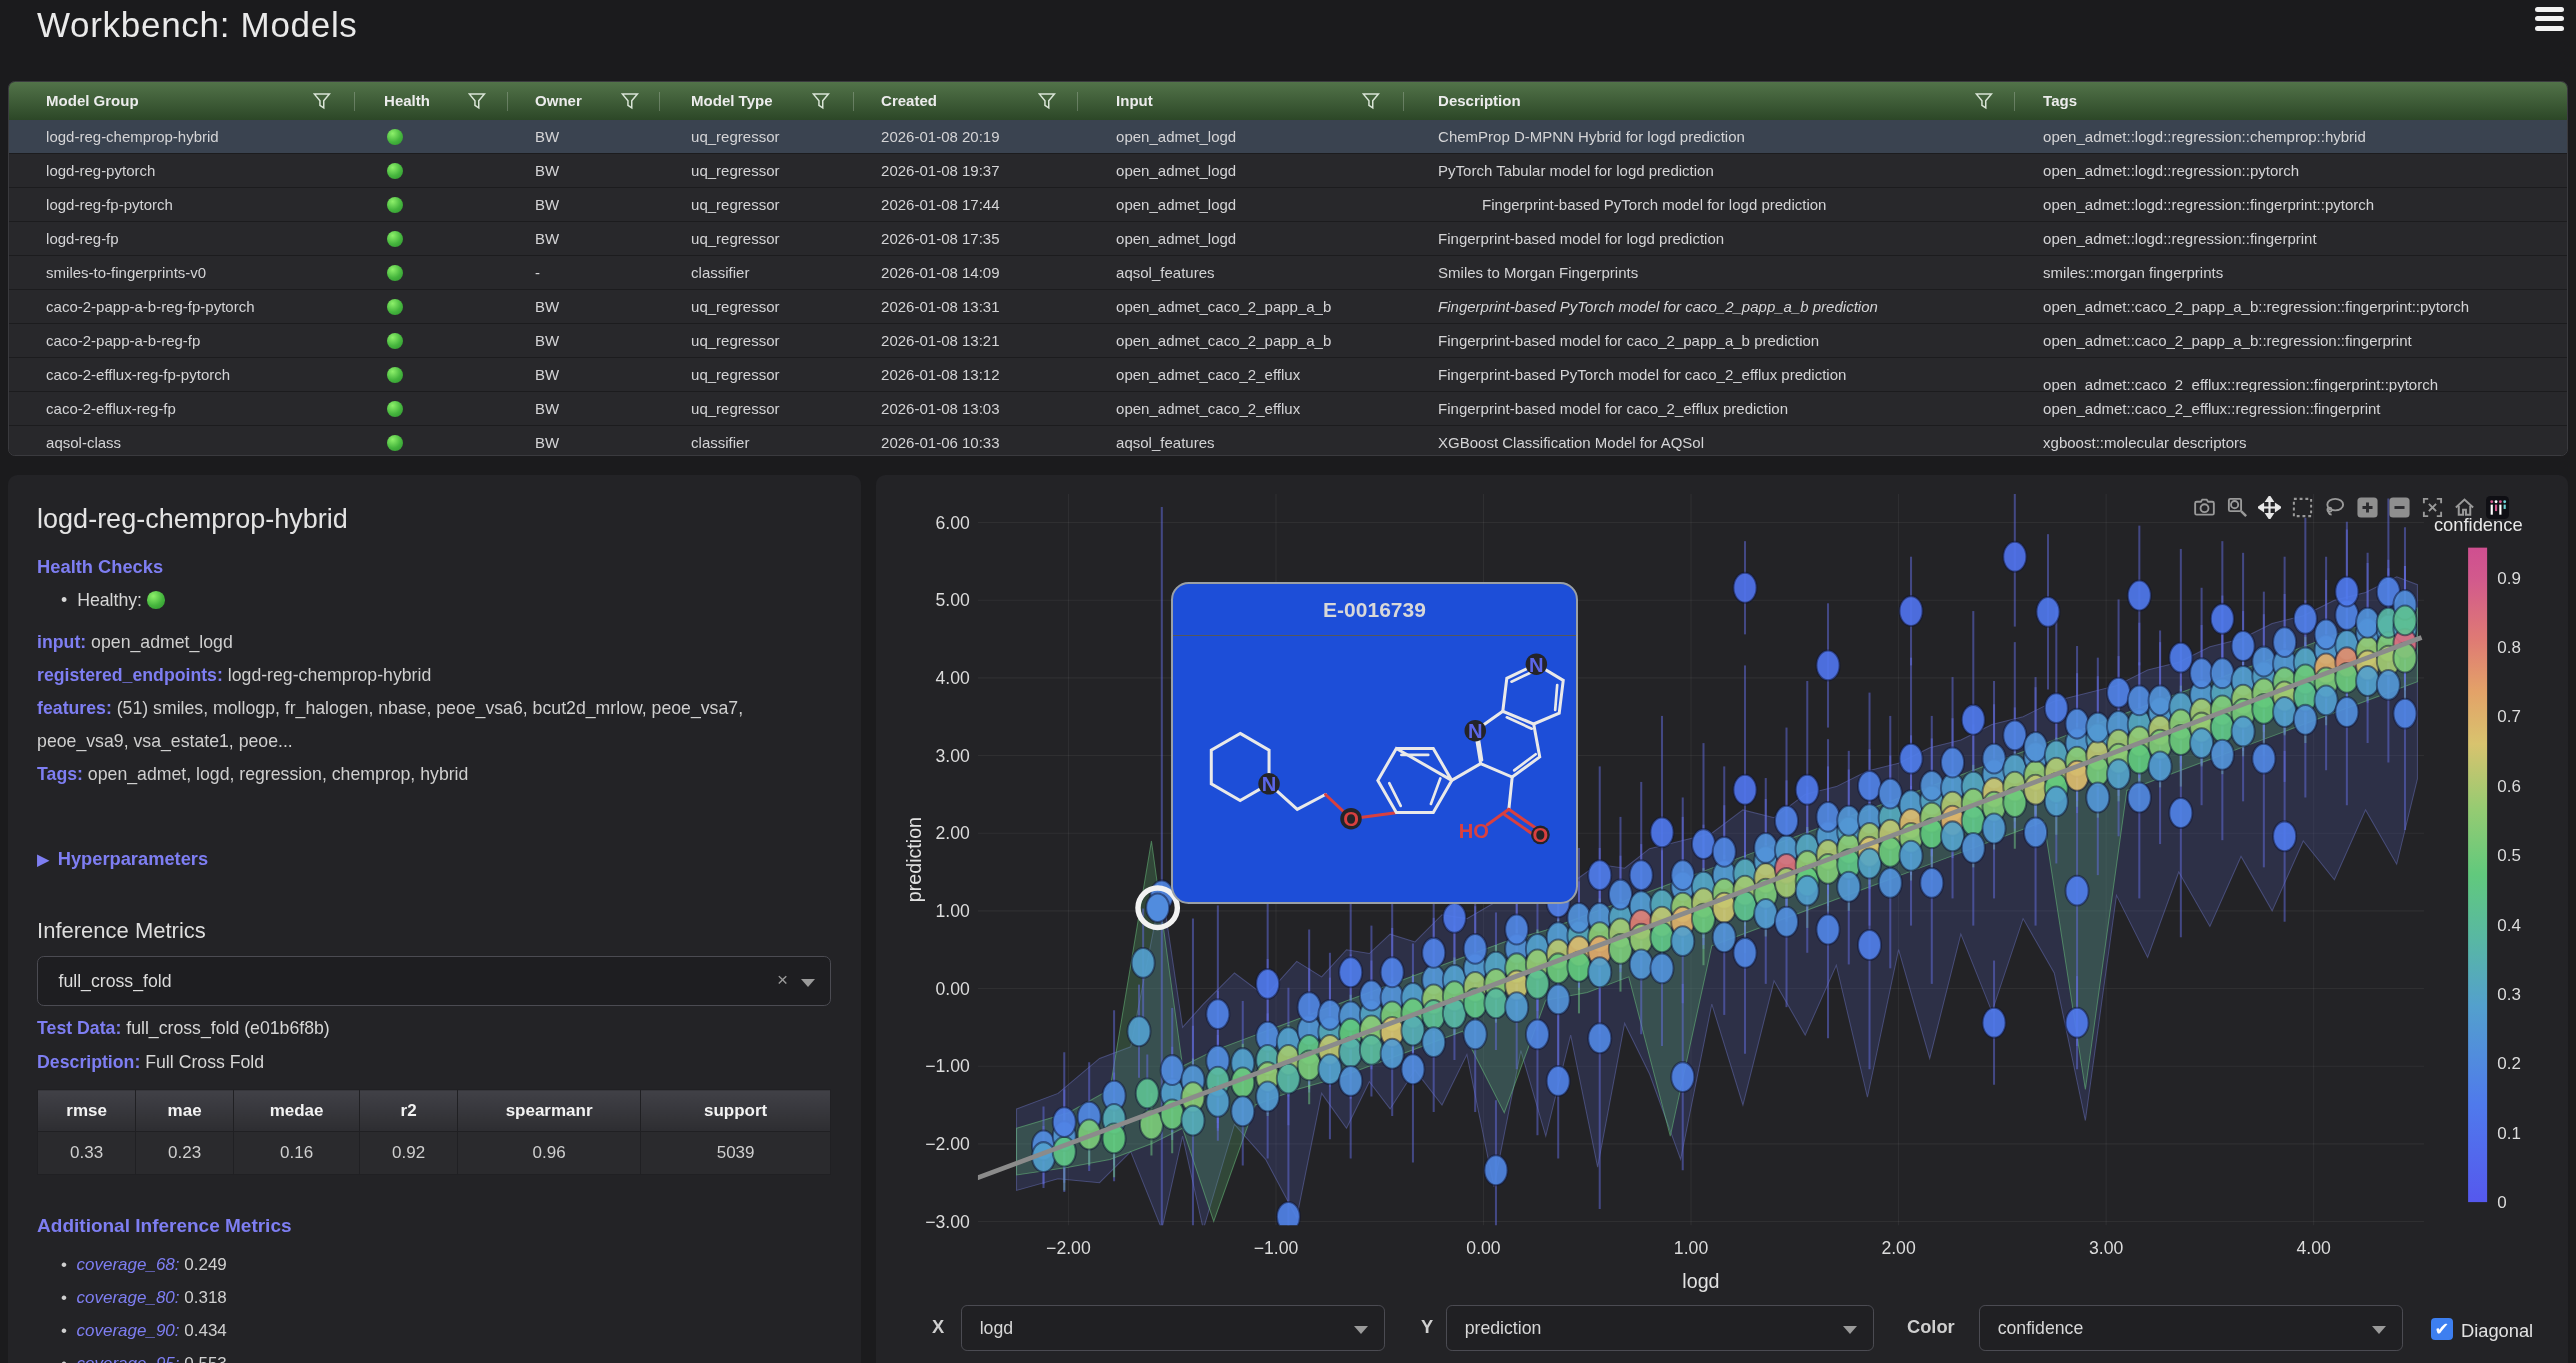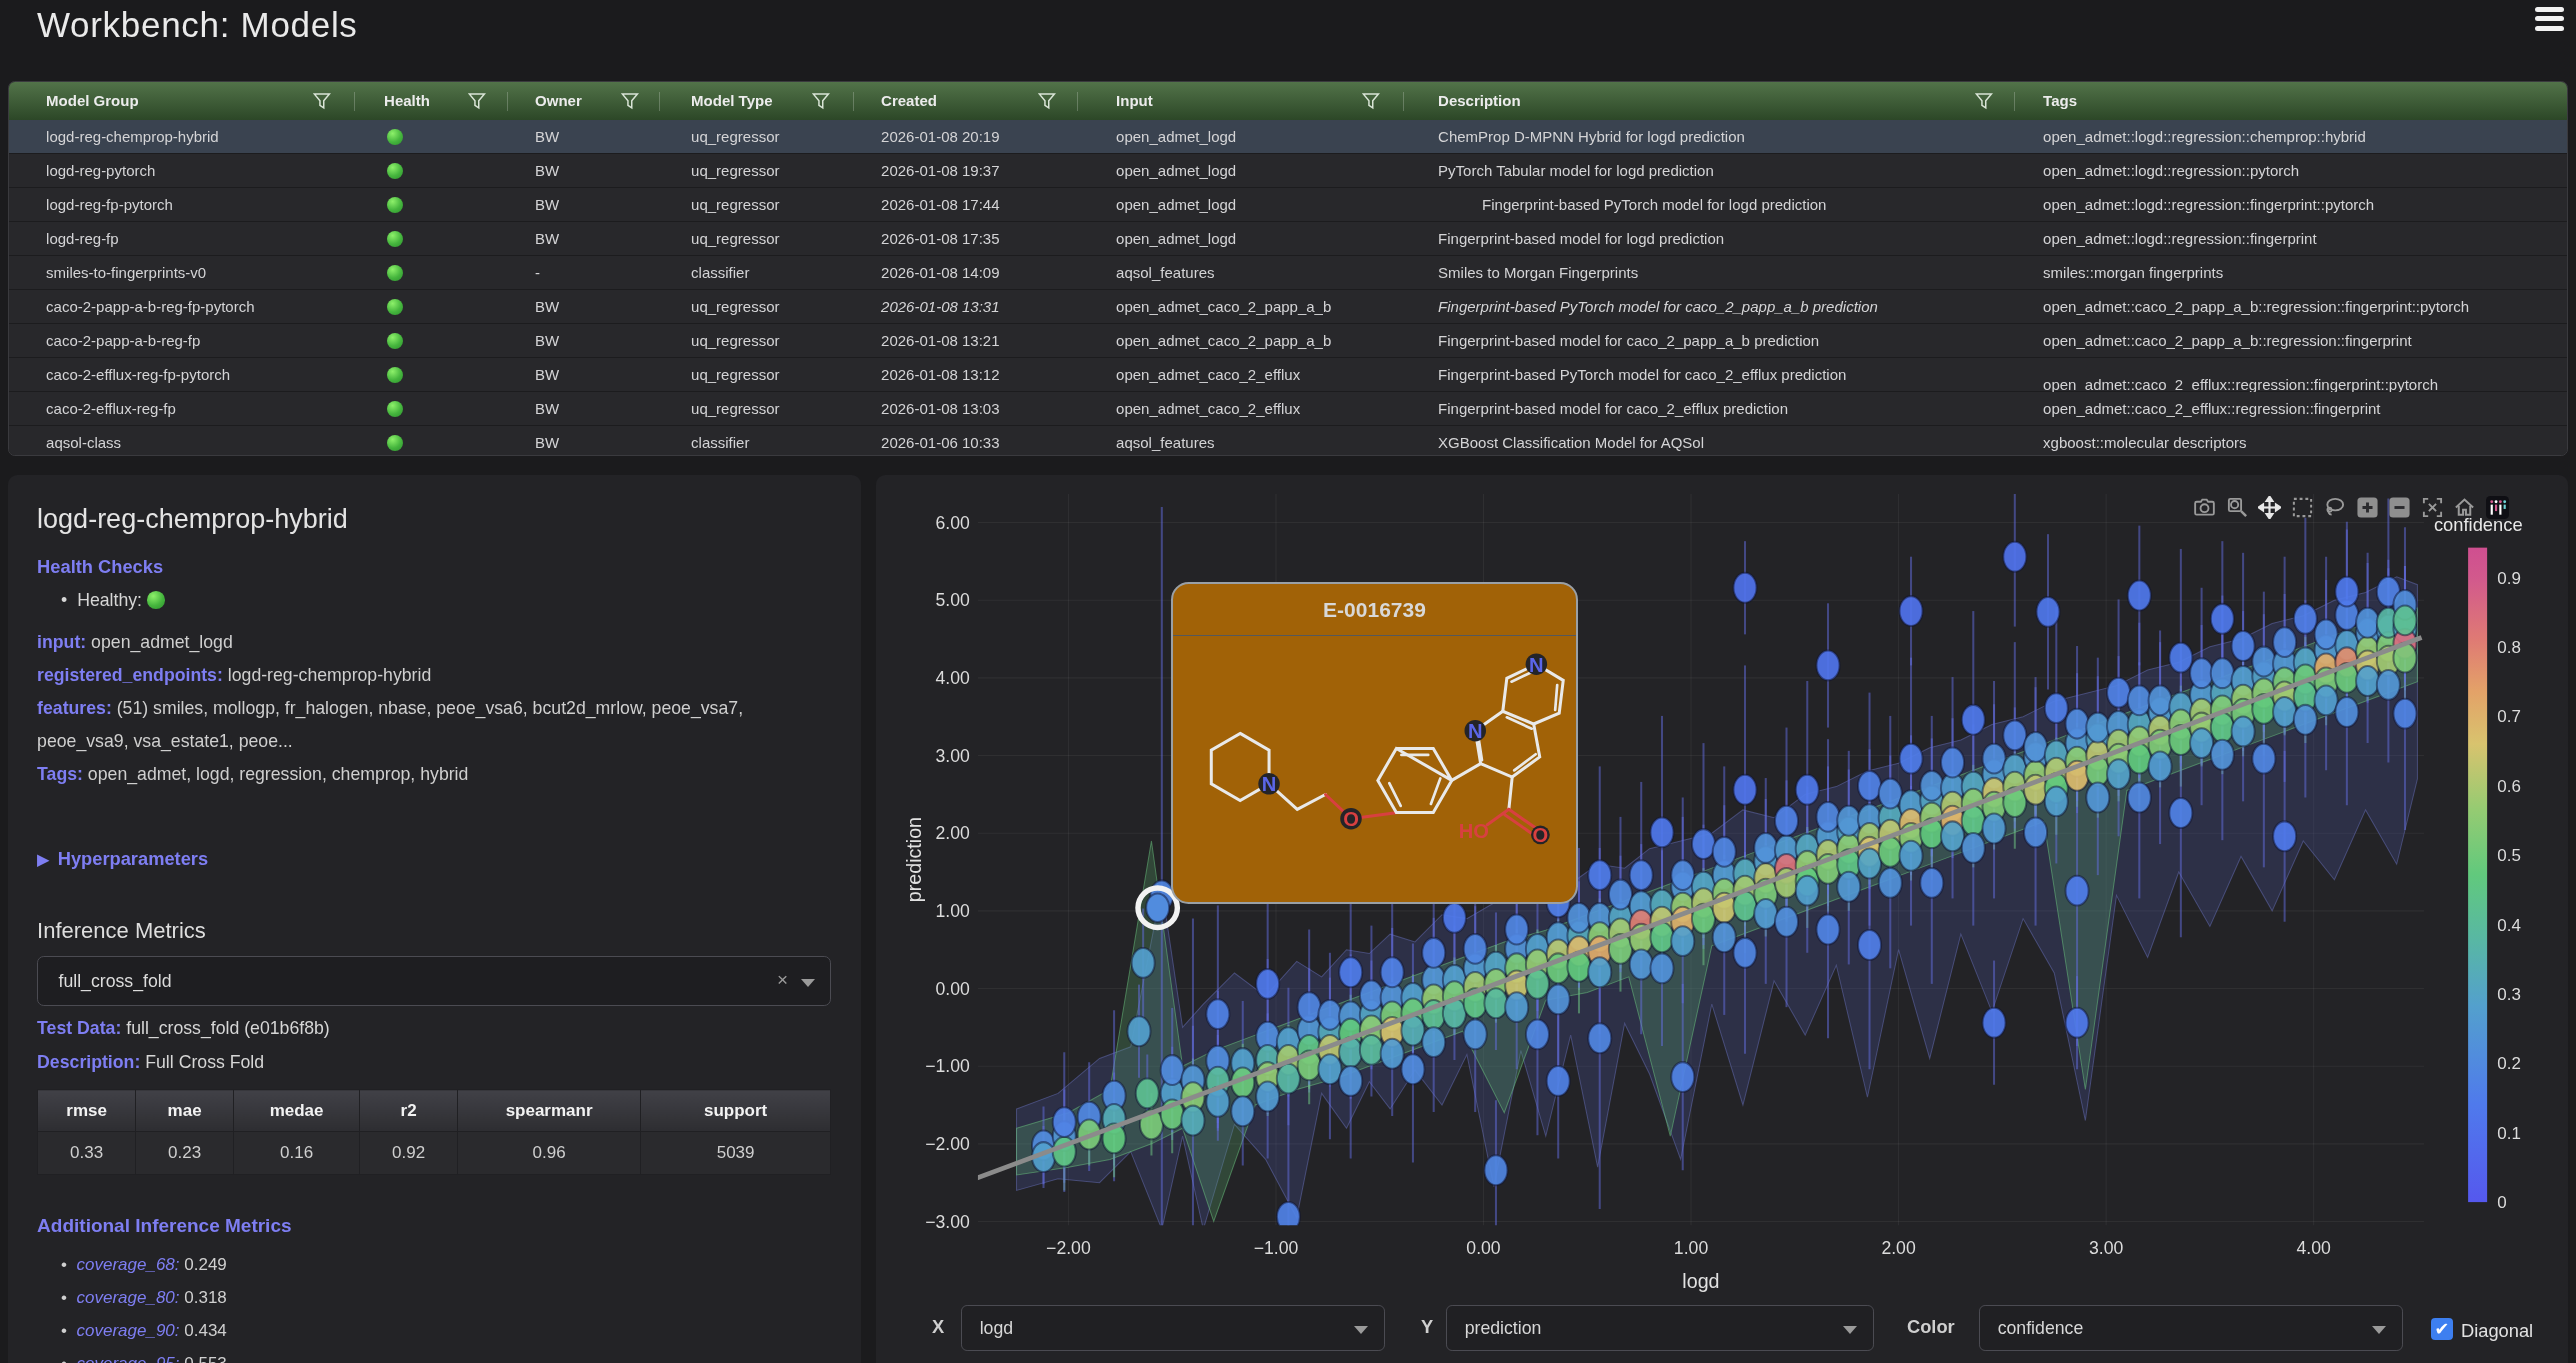--- a/index.html
+++ b/index.html
@@ -63,21 +63,21 @@
   #addl-heading { left:29px; top:740px; font-size:19px; }
   #addl-list { left:53px; top:773px; font-size:17px; line-height:33px; color:#cfcfcf; }
   #addl-list .cov { color:#7e7ef2; font-style:italic; }
 
   
   #plot-toolbar { left:1317px; top:17.7px; height:30px; display:flex; gap:9.5px; align-items:center; }
   .tbicon { width:23px; height:23px; cursor:pointer; }
   #plot-svg-wrap { left:0; top:0; width:1692px; height:888px; }
 
   
-  #mol-tooltip { left:295px; top:107px; width:407px; height:322px; background:#a16207;
+  #mol-tooltip { left:295px; top:107px; width:407px; height:322px; background:#1d4ed8;
     border:2px solid #9aa0a6; border-radius:17.7px; overflow:hidden; }
   #mol-tooltip .tt-title { height:52px; line-height:52px; text-align:center; font-size:21px;
     font-weight:700; color:#d8d8d8; border-bottom:1.4px solid #55585c; }
 
   
   .ctl-label { font-size:18.3px; color:#cfcfcf; font-weight:700; }
   .select { position:absolute; height:46px; border:1.4px solid #4b4b52; border-radius:6.1px;
     background:#202023; cursor:pointer; }
   .select .val { position:absolute; left:17.7px; top:11.5px; font-size:17.7px; color:#d8d8d8; }
   .select .caret { position:absolute; right:16.3px; top:19.7px; width:0; height:0;
@@ -184,21 +184,21 @@
         <span class="tcell" style="left: 872px;">2026-01-08 14:09</span>
         <span class="tcell" style="left: 1107px;">aqsol_features</span>
         <span class="tcell" style="left: 1429px;">Smiles to Morgan Fingerprints</span>
         <span class="tcell" style="left: 2034px;">smiles::morgan fingerprints</span>
       </div>
       <div class="trow">
         <span class="tcell" style="left: 37px;">caco-2-papp-a-b-reg-fp-pytorch</span>
         <span class="health-dot" style="left: 378px;"></span>
         <span class="tcell" style="left: 526px;">BW</span>
         <span class="tcell" style="left: 682px;">uq_regressor</span>
-        <span class="tcell" style="left: 872px; font-style: italic;">2026-01-08 13:31</span>
+        <span class="tcell" style="left: 872px;">2026-01-08 13:31</span>
         <span class="tcell" style="left: 1107px;">open_admet_caco_2_papp_a_b</span>
         <span class="tcell" style="left: 1429px; font-style: italic;">Fingerprint-based PyTorch model for caco_2_papp_a_b prediction</span>
         <span class="tcell" style="left: 2034px;">open_admet::caco_2_papp_a_b::regression::fingerprint::pytorch</span>
       </div>
       <div class="trow">
         <span class="tcell" style="left: 37px;">caco-2-papp-a-b-reg-fp</span>
         <span class="health-dot" style="left: 378px;"></span>
         <span class="tcell" style="left: 526px;">BW</span>
         <span class="tcell" style="left: 682px;">uq_regressor</span>
         <span class="tcell" style="left: 872px;">2026-01-08 13:21</span>

